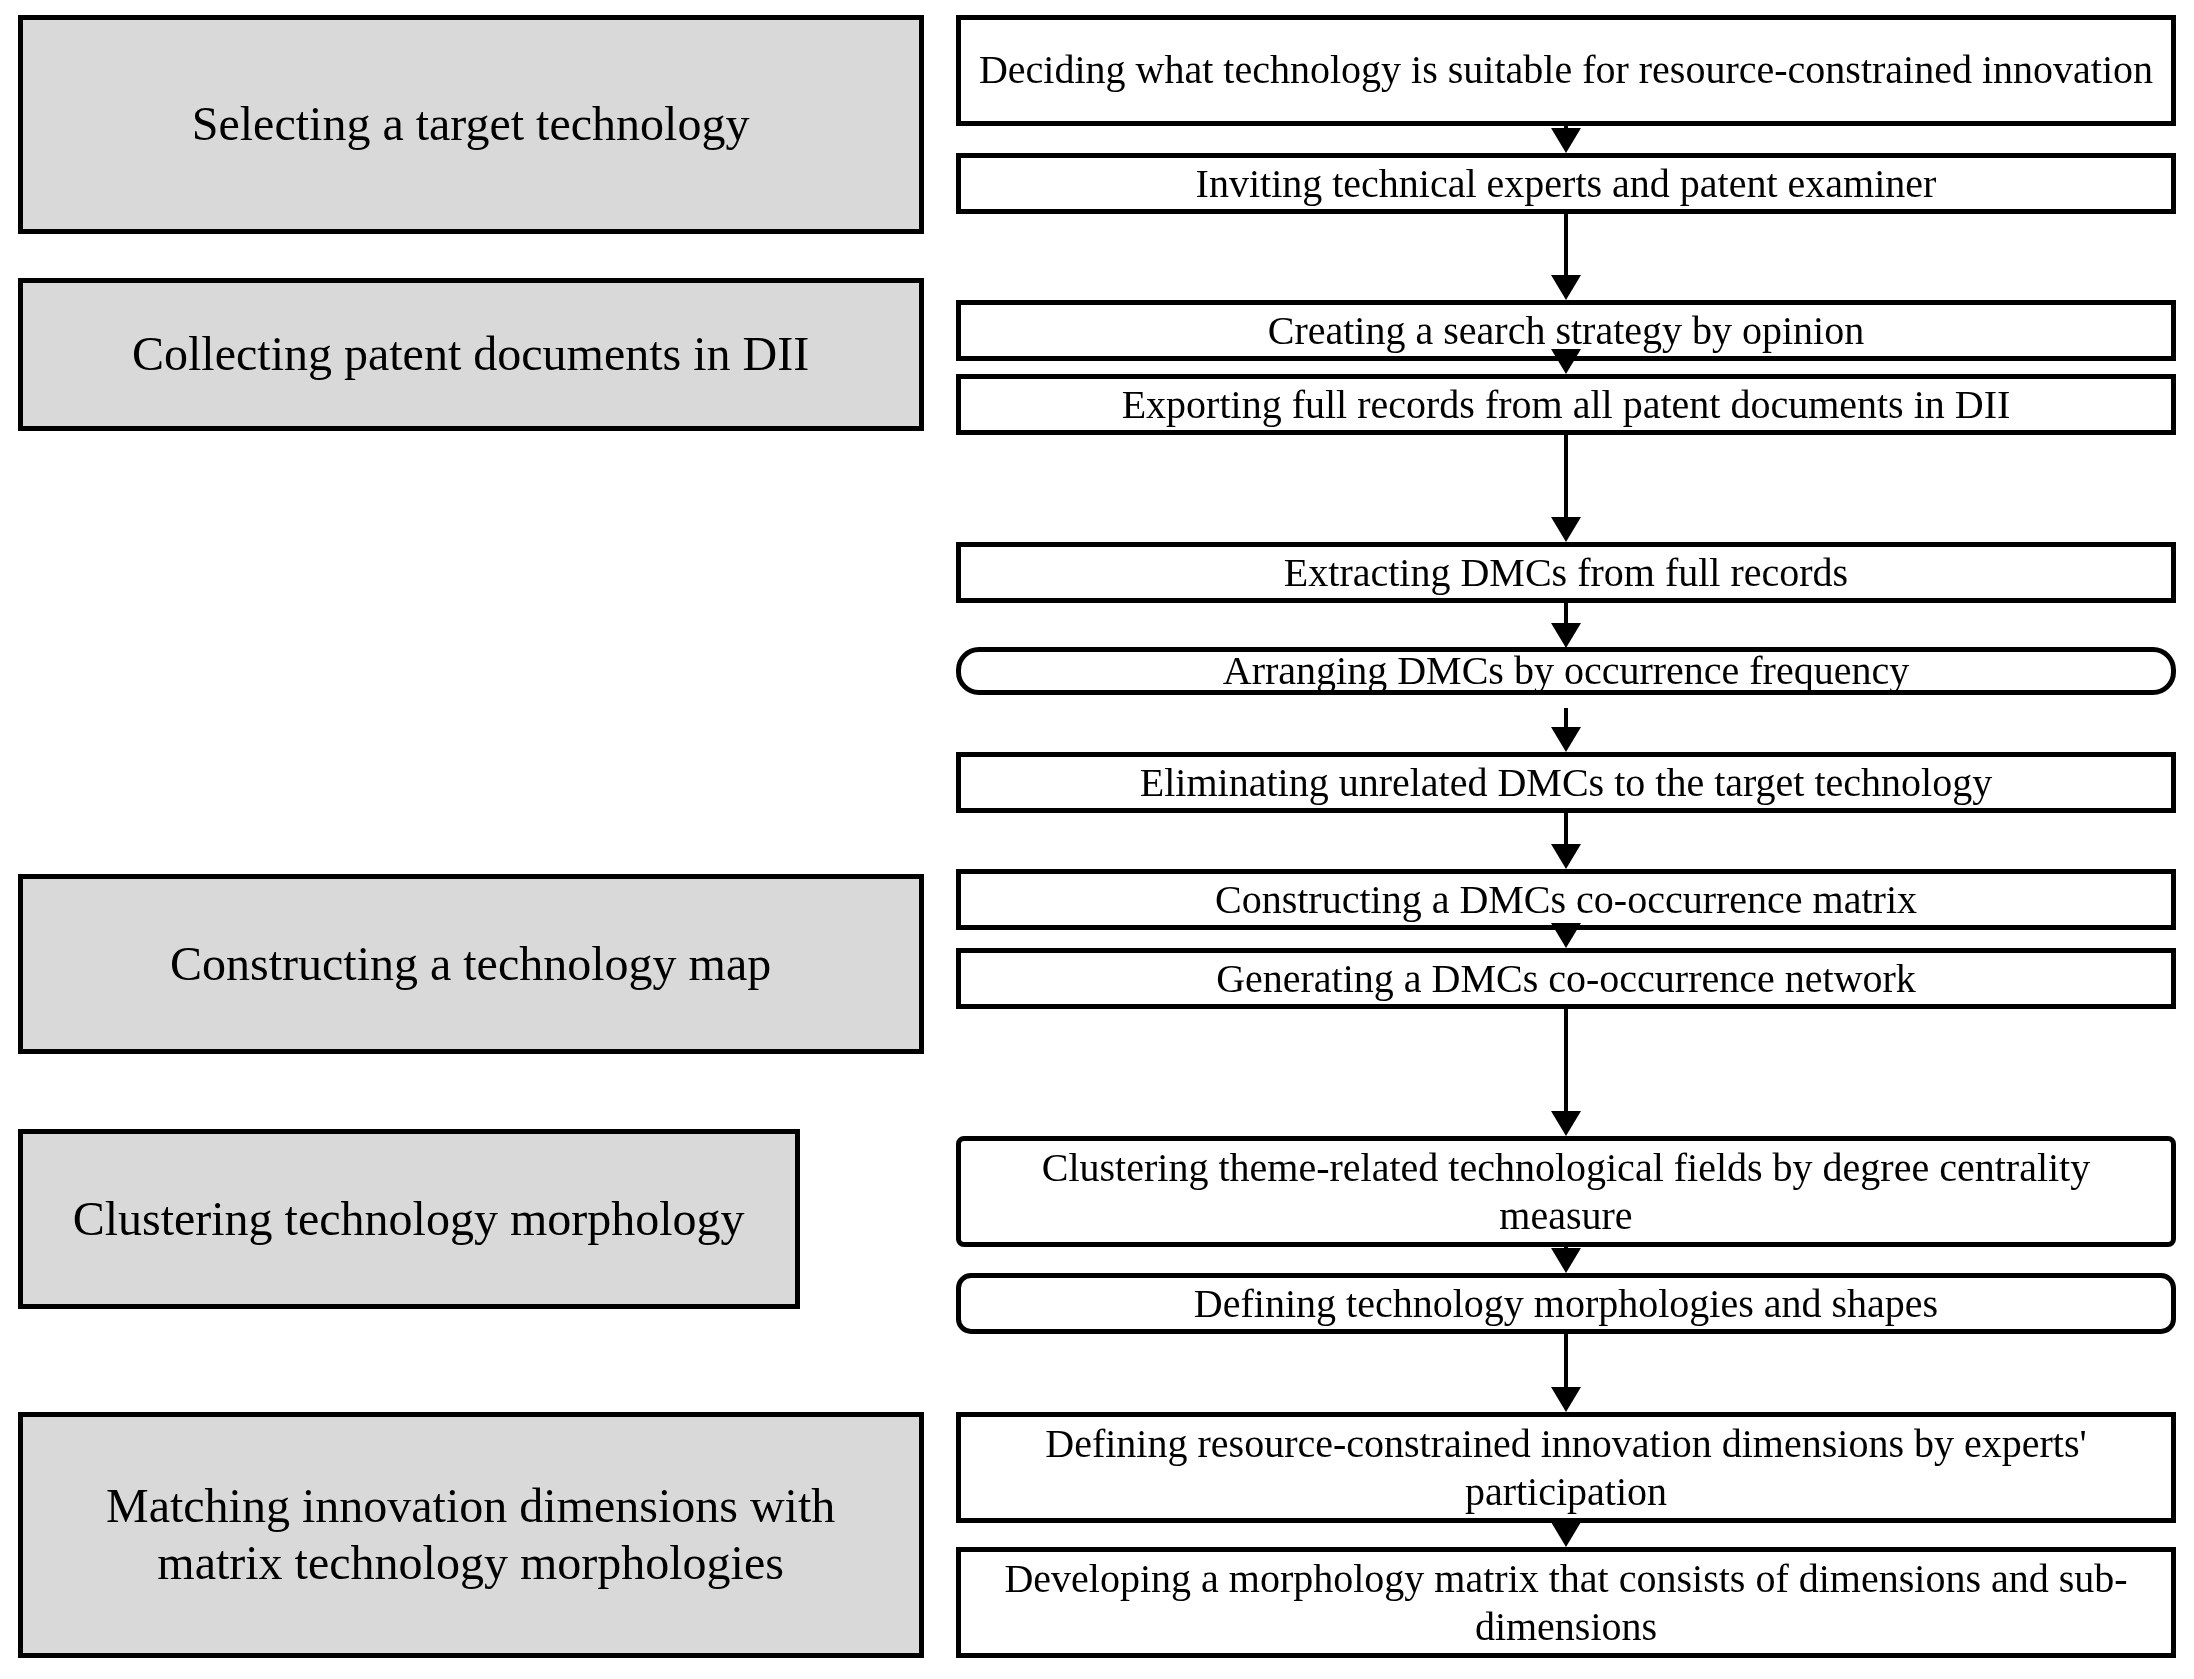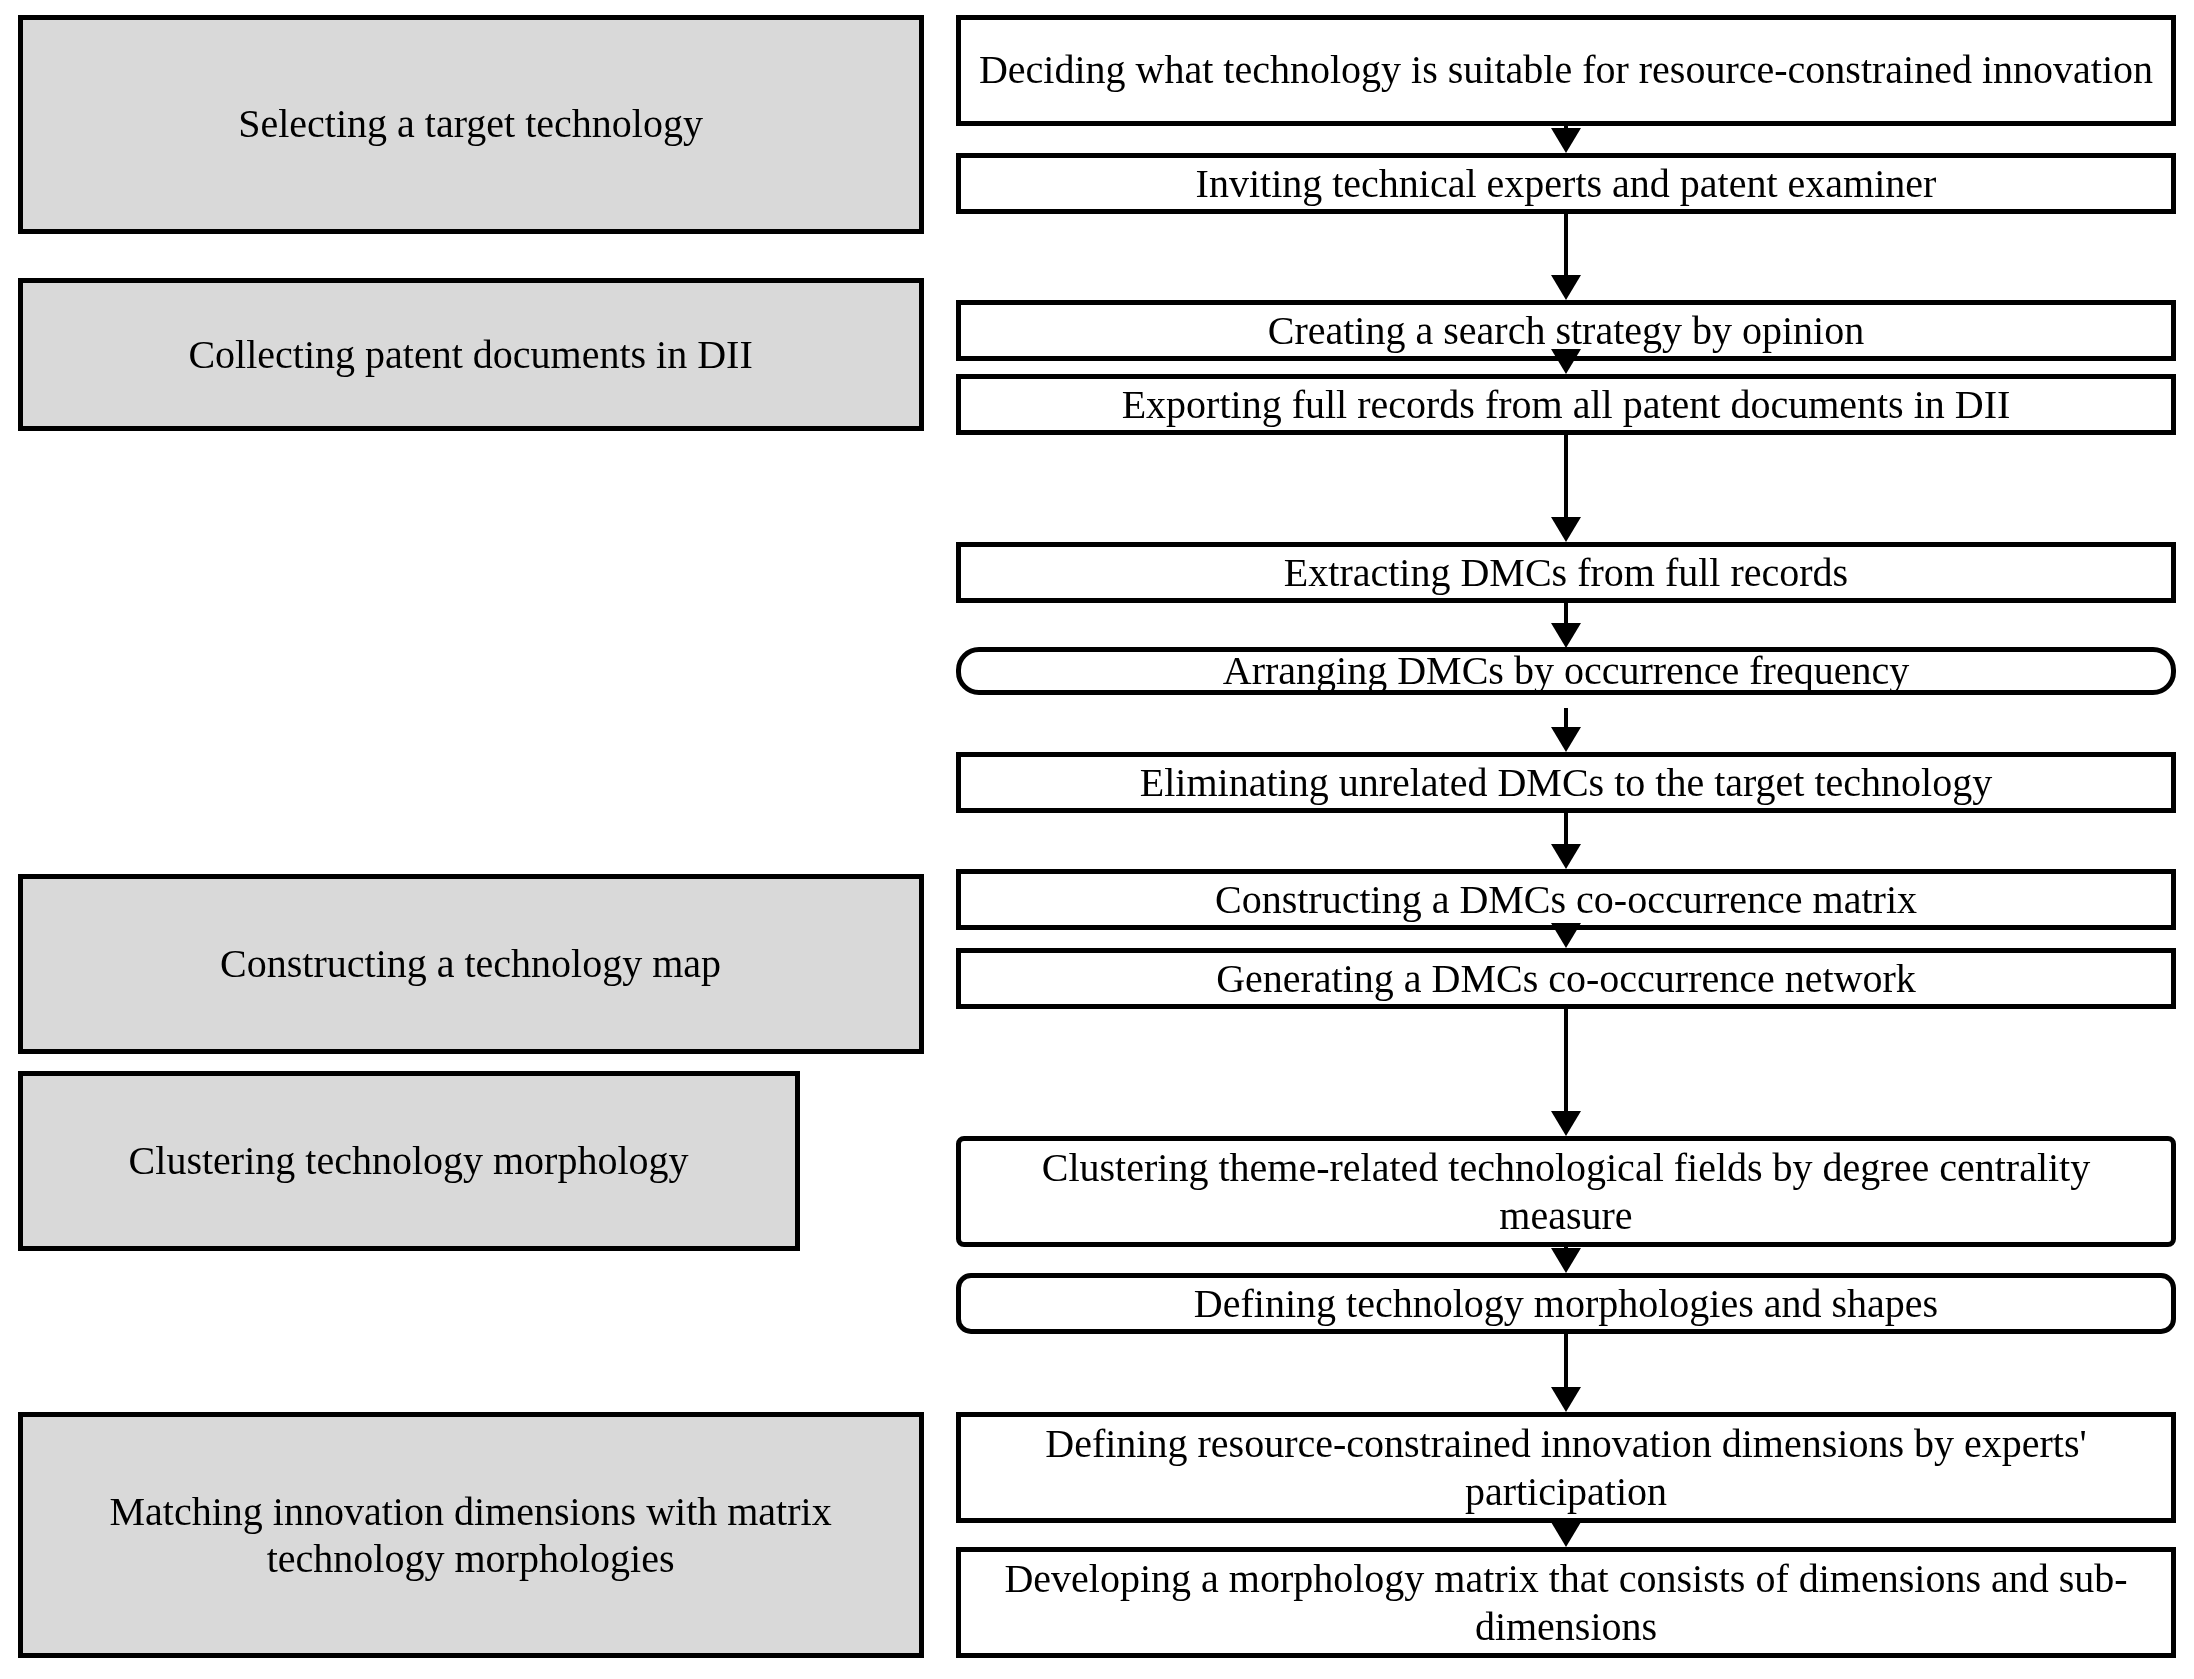--- a/index.html
+++ b/index.html
@@ -26,21 +26,21 @@
     border: 5.7px solid #000000;
     display: flex;
     align-items: center;
     justify-content: center;
     text-align: center;
     color: #000000;
     line-height: 1.18;
   }
   .stage-box {
     background: #d9d9d9;
-    font-size: 40px;
+    font-size: 48px;
     padding: 0 19px;
   }
   .step-box {
     background: #ffffff;
     font-size: 40px;
     padding: 0 14px;
   }
   .box-label {
     display: block;
     width: 100%;
@@ -82,21 +82,21 @@
 
   <div class="box stage-box" style="left:17.6px; top:278px; width:906px; height:153px;">
     <span class="box-label">Collecting patent documents in DII</span>
   </div>
 
 
   <div class="box stage-box" style="left:17.6px; top:874px; width:906px; height:180px;">
     <span class="box-label">Constructing a technology map</span>
   </div>
 
-  <div class="box stage-box" style="left:17.6px; top:1071px; width:782px; height:180px;">
+  <div class="box stage-box" style="left:17.6px; top:1129px; width:782px; height:180px;">
     <span class="box-label">Clustering technology morphology</span>
   </div>
 
   <div class="box stage-box" style="left:17.6px; top:1412px; width:906px; height:246px;">
     <span class="box-label">Matching innovation dimensions with matrix technology morphologies</span>
   </div>
 
   <div class="box step-box" style="left:956px; top:14.5px; width:1220px; height:111px;">
     <span class="box-label">Deciding what technology is suitable for resource-constrained innovation</span>
   </div>

